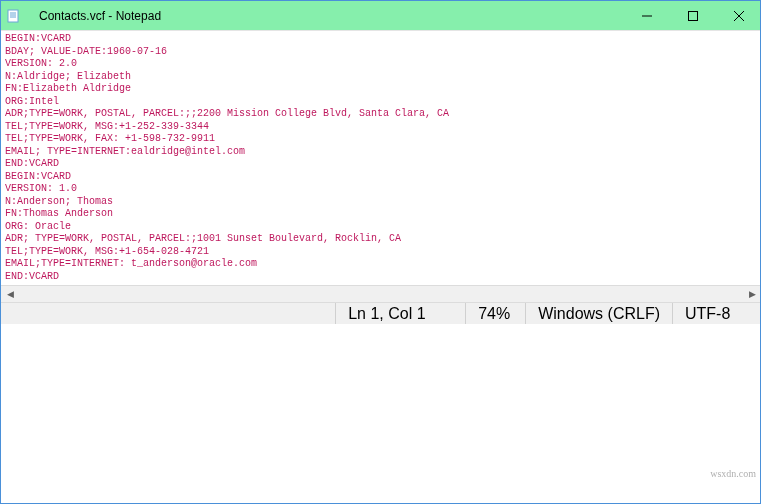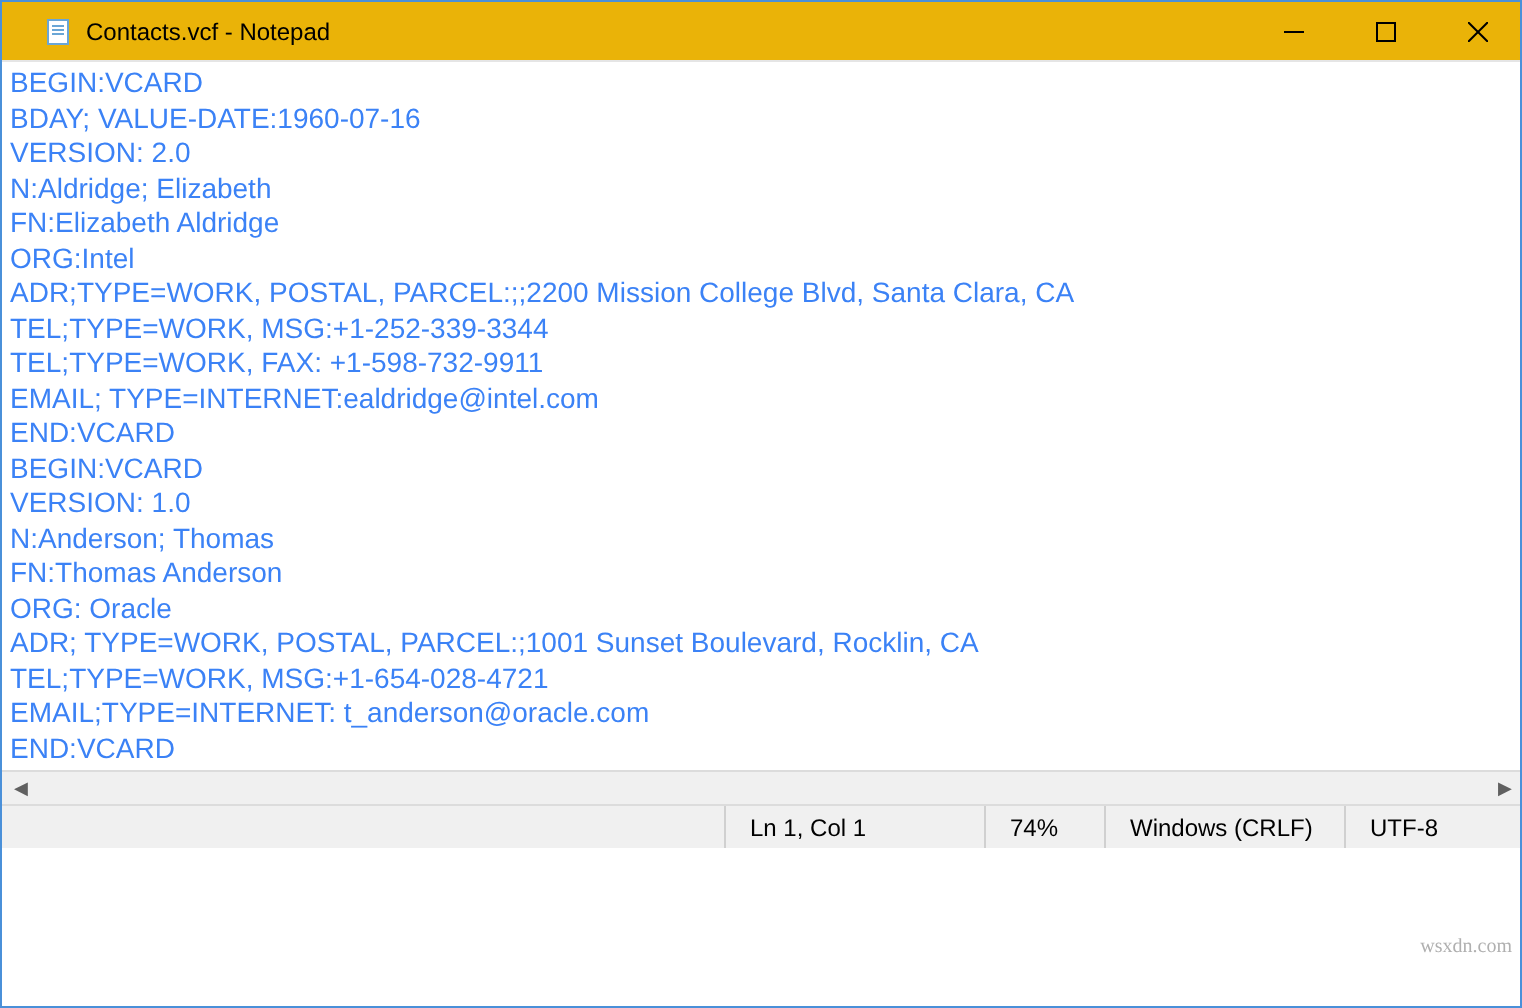--- a/index.html
+++ b/index.html
@@ -9,25 +9,26 @@
       background: #fff;
       width: 761px;
       height: 504px;
       border: 1px solid #4a90d9;
       display: flex;
       flex-direction: column;
       overflow: hidden;
     }
     .titlebar {
       height: 30px;
-      background: #eab308;
+      background: #86efac;
       border-bottom: 1px solid #e5e5e5;
       display: flex;
       align-items: center;
-      padding-left: 20px;
+      padding-left: 4px;
+      gap: 12px;
     }
     .titlebar .app-icon {
       width: 16px; height: 16px;
       margin-right: 6px;
       display: inline-flex;
       align-items: center;
       justify-content: center;
     }
     .titlebar .title {
       font-size: 12px;
@@ -59,26 +60,26 @@
       border-bottom: 1px solid #f0f0f0;
       font-size: 12px;
     }
     .menu-item {
       padding: 2px 8px;
       cursor: pointer;
     }
     .editor {
       flex: 1;
       padding: 2px 4px;
-      font-family: Liberation Sans, sans-serif;
-      font-size: 14px;
+      font-family: Liberation Mono, monospace;
+      font-size: 10px;
       line-height: 1.25;
       white-space: pre;
       overflow: auto;
-      color: #3b82f6;
+      color: #be185d;
     }
     .scroll-h {
       height: 17px;
       background: #f0f0f0;
       border-top: 1px solid #dcdcdc;
       display: flex;
       align-items: center;
       justify-content: space-between;
       padding: 0 2px;
     }
@@ -90,21 +91,21 @@
       color: #606060;
       font-size: 9px;
       cursor: pointer;
     }
     .statusbar {
       height: 22px;
       background: #f0f0f0;
       border-top: 1px solid #dcdcdc;
       display: flex;
       align-items: flex-end;
-      font-size: 12px;
+      font-size: 16px;
       color: #000;
     }
     .status-spacer { flex: 1; }
     .status-cell {
       border-left: 1px solid #d0d0d0;
       padding: 0 12px;
       height: 100%;
       display: flex;
       align-items: center;
     }

